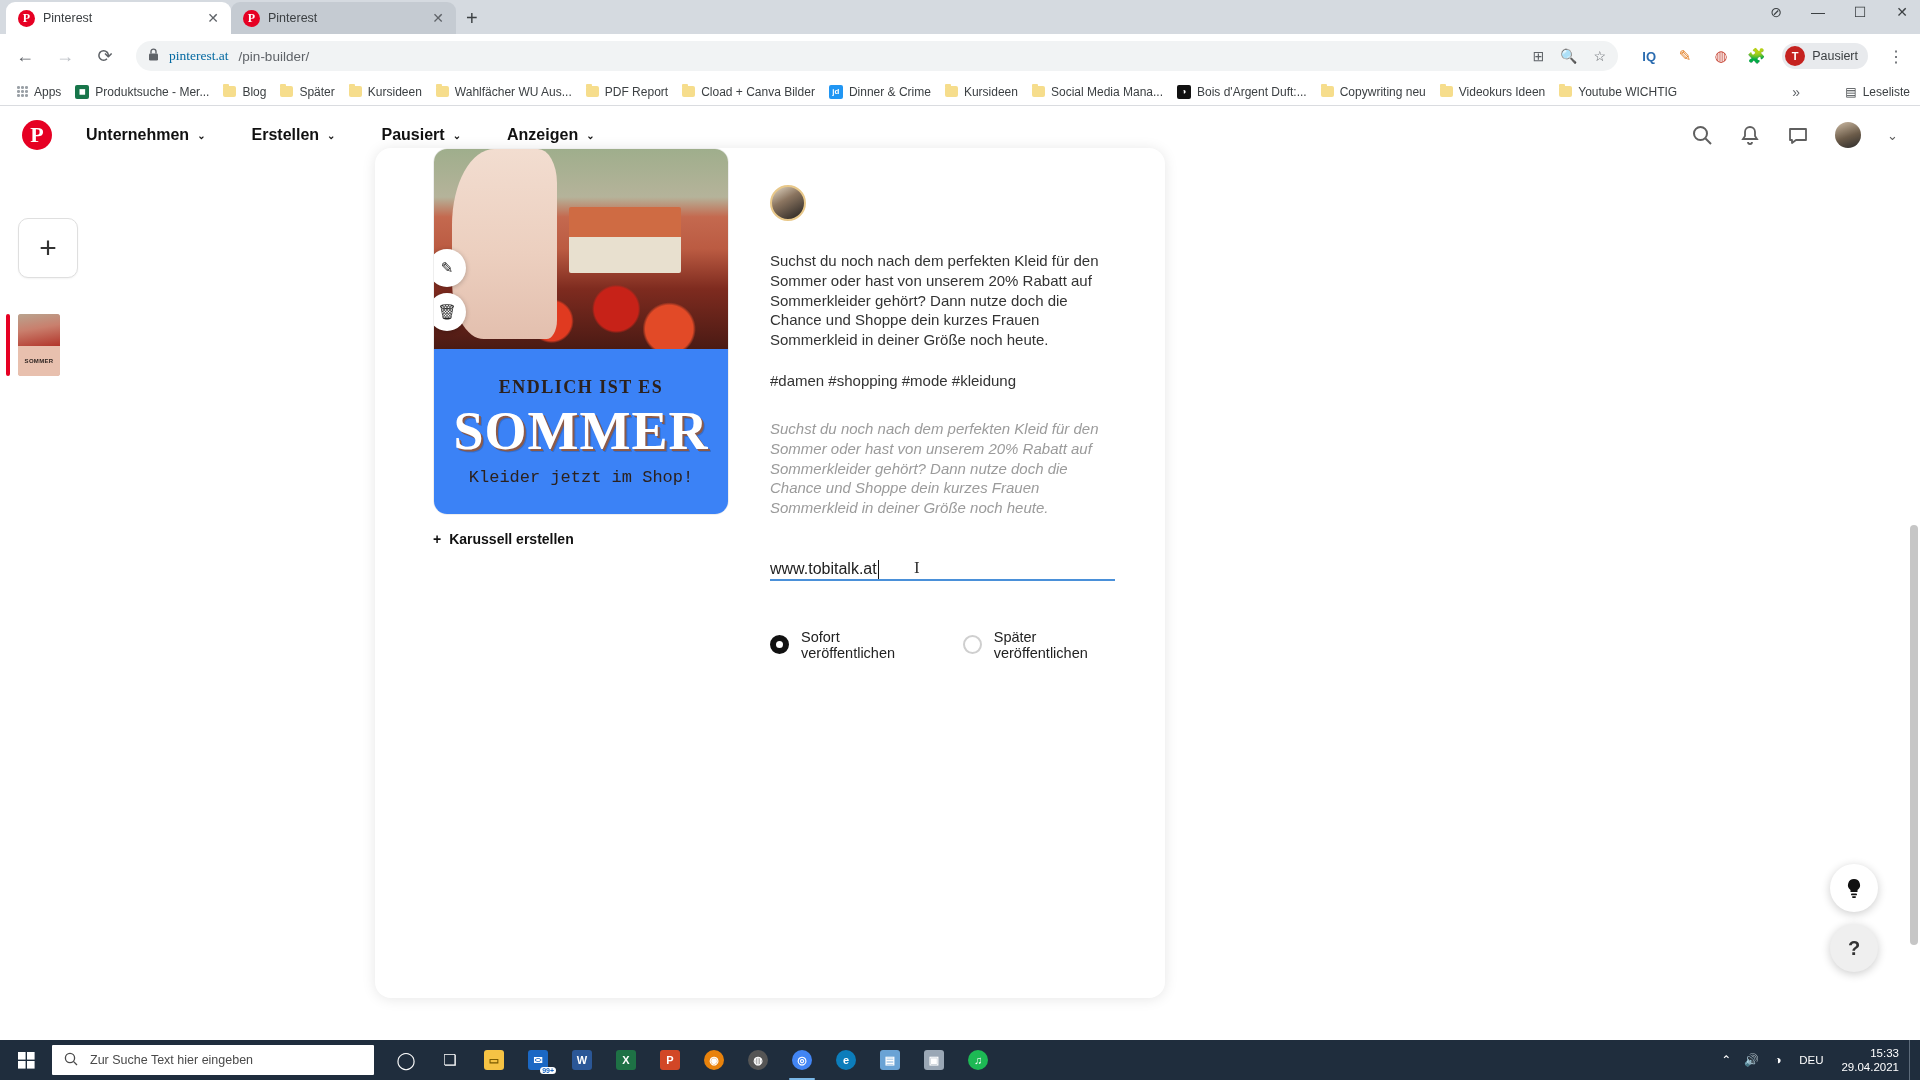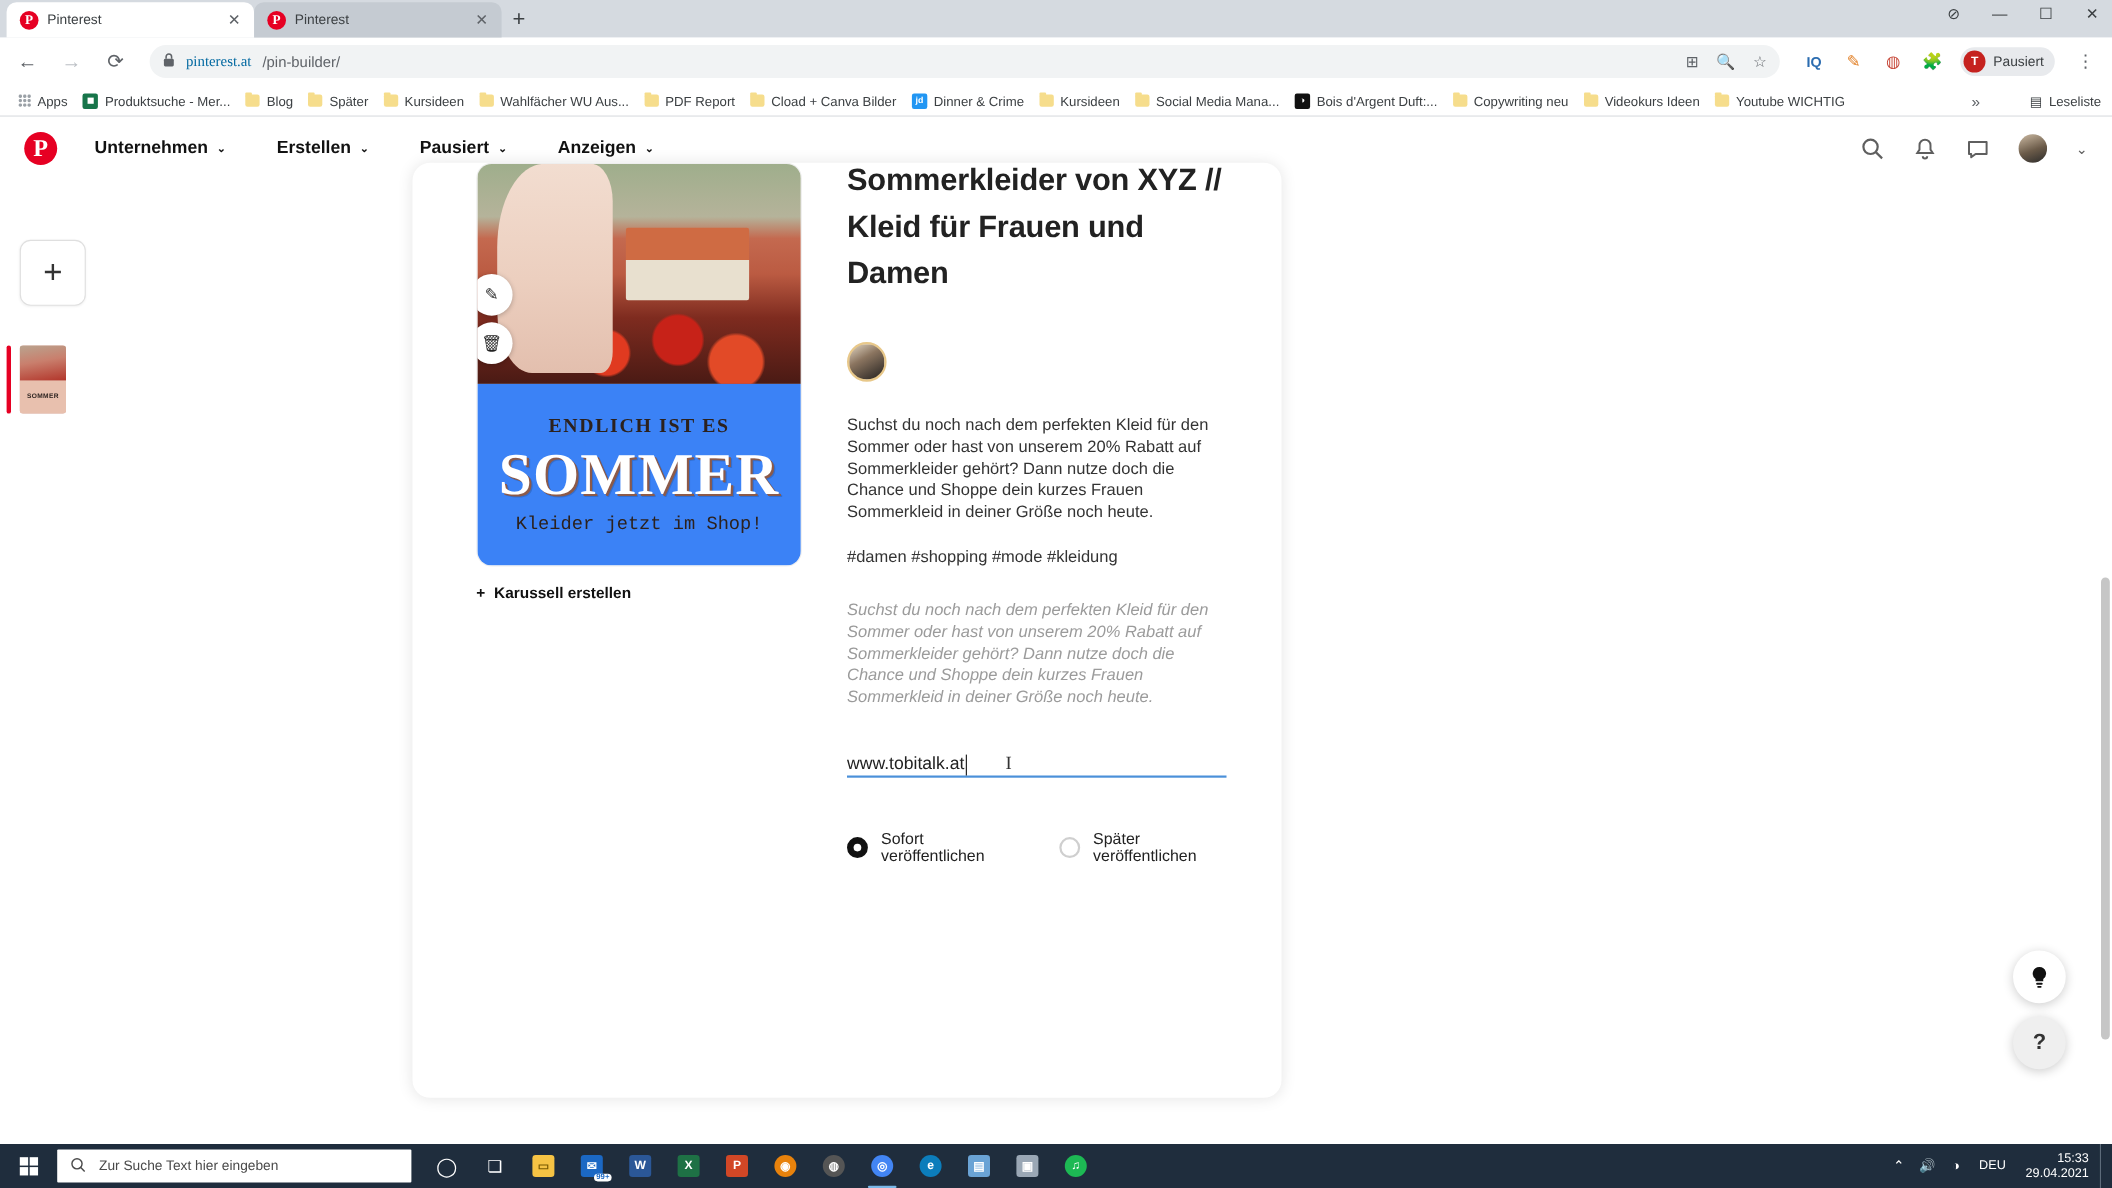--- a/index.html
+++ b/index.html
@@ -422,21 +422,20 @@
           <div class="tool-btn">🗑</div>
         </div>
       </div>
       <div class="carousel-link">
         <span>+</span>
         <span>Karussell erstellen</span>
       </div>
     </div>
 
     <div class="form-col" style="left:770px; top:-45px;">
-      <div class="pin-title">Sommerkleider von XYZ // Kleid für Frauen und Damen</div>
 
       <div class="author-row">
         <span class="author-av"></span>
       </div>
 
       <div class="desc">Suchst du noch nach dem perfekten Kleid für den Sommer oder hast von unserem 20% Rabatt auf Sommerkleider gehört? Dann nutze doch die Chance und Shoppe dein kurzes Frauen Sommerkleid in deiner Größe noch heute.</div>
       <div class="tags">#damen #shopping #mode #kleidung</div>
       <div class="placeholder-text">Suchst du noch nach dem perfekten Kleid für den Sommer oder hast von unserem 20% Rabatt auf Sommerkleider gehört? Dann nutze doch die Chance und Shoppe dein kurzes Frauen Sommerkleid in deiner Größe noch heute.</div>
 
       <div class="url-field">

